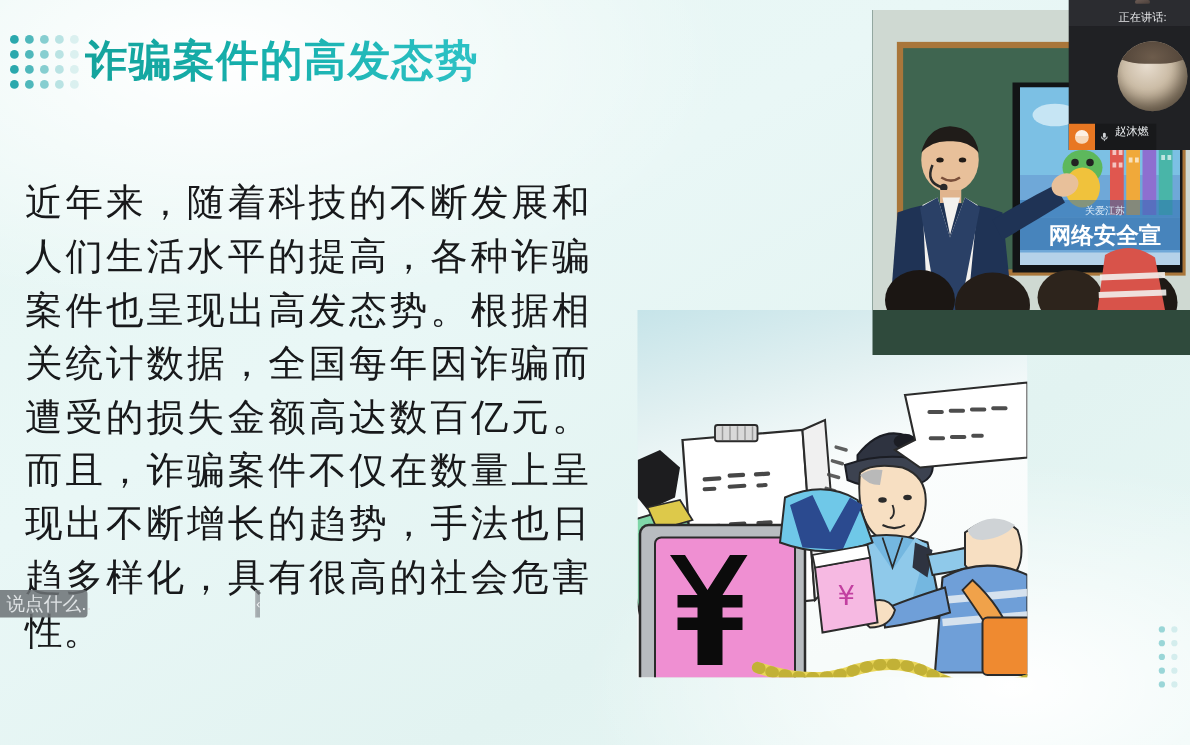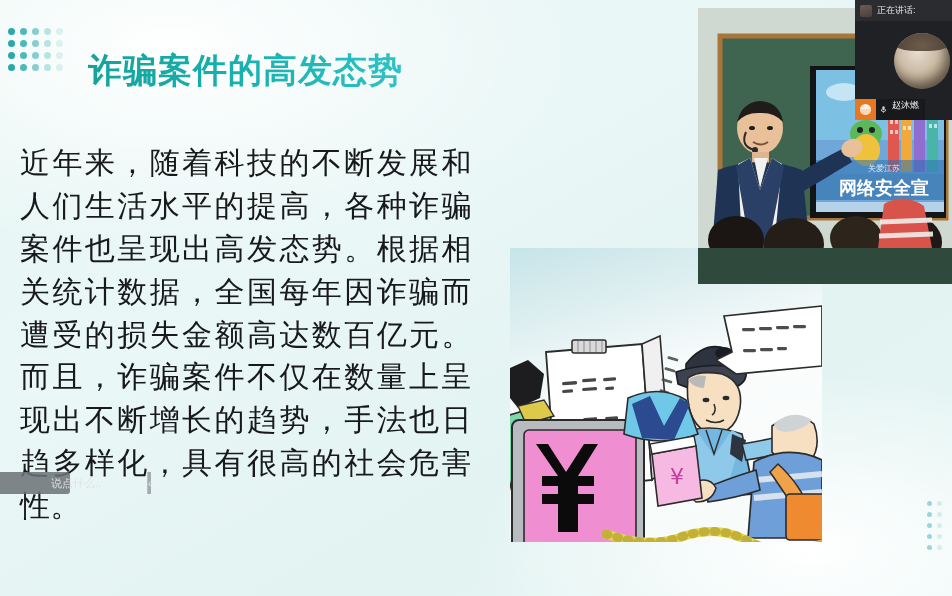--- a/index.html
+++ b/index.html
@@ -30,26 +30,25 @@
 
   #dotgrid-right {
     position:absolute; right:5px; bottom:40px;
     display:grid; grid-template-columns:repeat(2,10px); grid-auto-rows:11px;
   }
   #dotgrid-right i { display:block;width:5px;height:5px;border-radius:50%;background:#2aa8ad;opacity:.45; }
   #dotgrid-right i.f { opacity:.16; }
 
   
   #title {
-    position:absolute; left:68px; top:48px;
+    position:absolute; left:68px; top:26px;
     font-size:34px; font-weight:bold; letter-spacing:1px;
     background:linear-gradient(95deg,#14a39c 0%,#17b0ad 45%,#2ec2c6 100%);
     -webkit-background-clip:text; background-clip:text; color:transparent;
     white-space:nowrap;
-    margin-left:20px;
   }
 
   
   #body-text {
     position:absolute; left:20px; top:142px; width:452px;
     font-size:30px; line-height:1.43; color:#18191b;
     letter-spacing:.5px; text-align:justify;
   }
 
   
@@ -67,21 +66,21 @@
   }
   #photo .ph { position:absolute; inset:0; }
 
   
   #video-panel {
     position:absolute; left:855px; top:0; width:97px; height:120px;
     background:#1f2023; overflow:hidden;
   }
   #vp-header {
     position:absolute; left:0; top:0; width:100%; height:21px;
-    background:#2b2c30; display:flex; align-items:center; gap:5px; padding-left:5px;
+    background:#2b2c30; display:flex; align-items:center; gap:5px; padding-left:21px;flex-direction:column;
   }
   #vp-header .mini-av {
     width:12px;height:12px;border-radius:2px;
     background:linear-gradient(160deg,#6d5c55,#4a3f3a);
   }
   #vp-speaking { font-size:9px; color:#e3e4e6; white-space:nowrap; }
   #vp-stage { position:absolute; left:0; top:21px; right:0; bottom:0; background:#202124; }
   #vp-face {
     position:absolute; right:2px; top:12px; width:56px; height:56px; border-radius:50%;
     background:
@@ -113,22 +112,22 @@
   }
 
   
   #chat-pill {
     position:absolute; left:0; top:472px; width:70px; height:22px;
     background:rgba(108,114,118,.86); display:flex; align-items:center;
     border-radius:0 3px 3px 0;
   }
   #chat-input {
     flex:1; border:none; outline:none; background:transparent;
-    font-size:11px; color:#e9ecee; padding-left:5px;
-    font-family:"Liberation Sans",sans-serif; filter:blur(.3px);text-align:center;
+    font-size:15px; color:#e9ecee; padding-left:5px;
+    font-family:"Liberation Sans",sans-serif; filter:blur(.3px);
   }
   #chat-input::placeholder{color:#dfe3e5;}
   #chat-collapse {
     width:19px;height:100%;display:flex;align-items:center;justify-content:center;
     border-left:1px solid rgba(255,255,255,.22); background:rgba(134,140,144,.7);
     color:#f0f2f3;font-size:10px;cursor:pointer;
   }
 </style>
 </head>
 <body>

